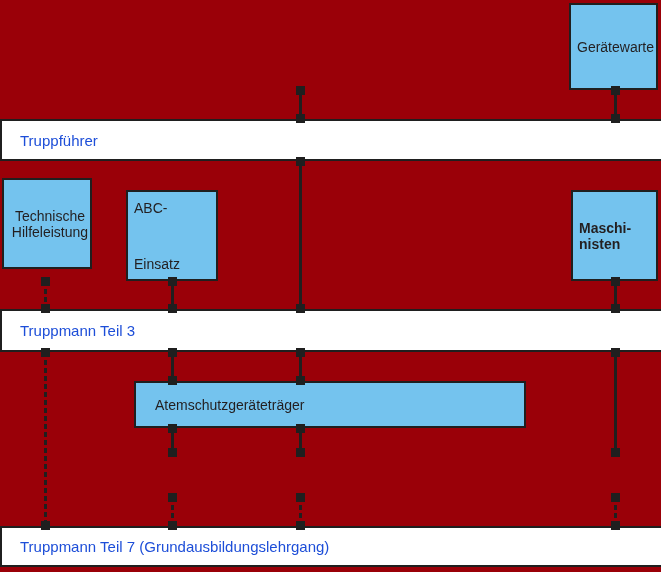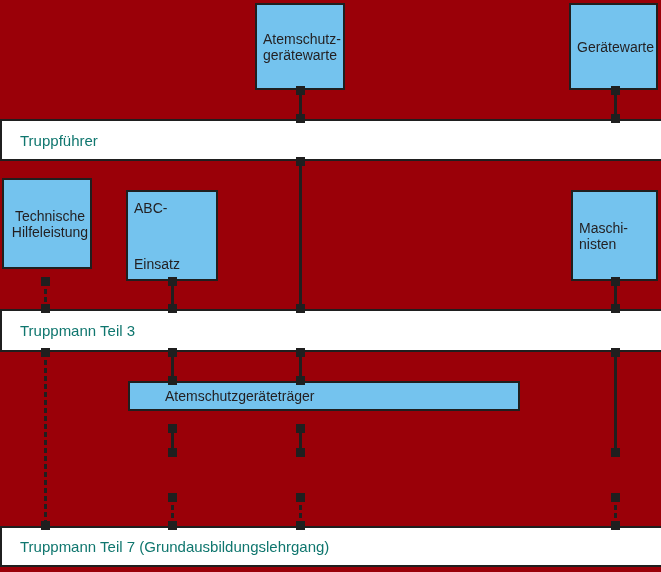--- a/index.html
+++ b/index.html
@@ -18,21 +18,21 @@
     background: #ffffff;
     border: 2px solid #1f1f1f;
     box-sizing: border-box;
     display: flex;
     align-items: center;
     z-index: 1;
   }
   .bar .bar-label {
     padding-left: 18px;
     font-size: 15px;
-    color: #0f766e;
+    color: #1d4ed8;
     white-space: nowrap;
   }
   .box {
     position: absolute;
     background: #74c3ee;
     border: 2px solid #1f1f1f;
     box-sizing: border-box;
     display: flex;
     flex-direction: column;
     justify-content: center;
@@ -77,40 +77,36 @@
   <div class="bar" style="top:119px; height:42px;">
     <span class="bar-label">Truppführer</span>
   </div>
   <div class="bar" style="top:309px; height:43px;">
     <span class="bar-label">Truppmann Teil 3</span>
   </div>
   <div class="bar" style="top:526px; height:41px;">
     <span class="bar-label">Truppmann Teil 7 (Grundausbildungslehrgang)</span>
   </div>
 
-  <div class="box" style="left:255px; top:3px; width:90px; height:87px;">
-    <div class="box-line">Atemschutz-</div>
-    <div class="box-line">gerätewarte</div>
-  </div>
   <div class="box" style="left:569px; top:3px; width:89px; height:87px;">
     <div class="box-line">Gerätewarte</div>
   </div>
   <div class="box" style="left:2px; top:178px; width:90px; height:91px;align-items:center;">
     <div class="box-line">Technische</div>
     <div class="box-line">Hilfeleistung</div>
   </div>
   <div class="box" style="left:126px; top:190px; width:92px; height:91px;gap:40px;">
     <div class="box-line">ABC-</div>
     <div class="box-line">Einsatz</div>
   </div>
-  <div class="box" style="left:571px; top:190px; width:87px; height:91px;">
+  <div class="box" style="left:571px; top:190px; width:87px; height:91px;font-weight:bold;">
     <div class="box-line">Maschi-</div>
     <div class="box-line">nisten</div>
   </div>
-  <div class="box wide" style="left:128px; top:381px; width:392px; height:30px;padding-left:16px;">
+  <div class="box wide" style="left:134px; top:381px; width:392px; height:47px;">
     <div class="box-line">Atemschutzgeräteträger</div>
   </div>
 
   <div class="conn solid" style="left:296px; top:90px; height:29px;">
       <div class="stem"></div>
     </div>
   <div class="conn solid" style="left:611px; top:90px; height:29px;">
       <div class="stem"></div>
     </div>
   <div class="conn solid" style="left:296px; top:161px; height:148px;">

